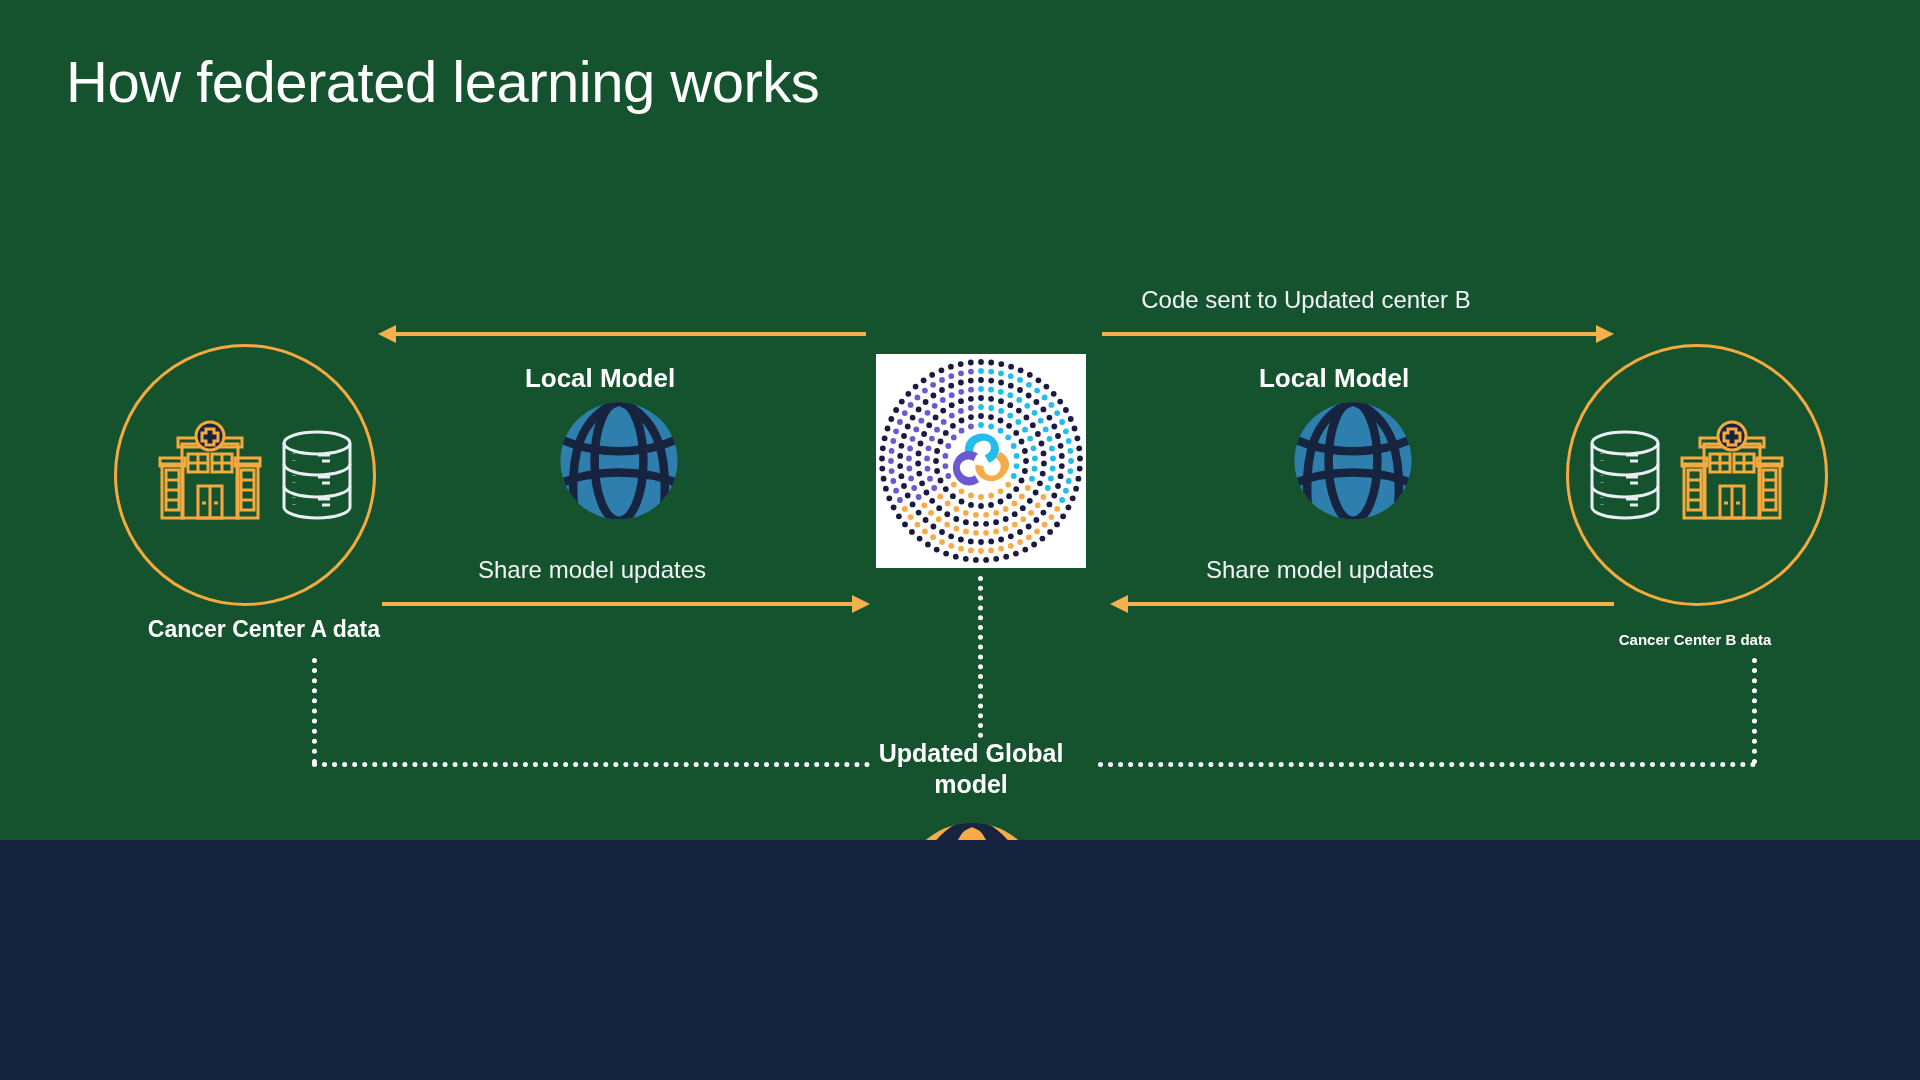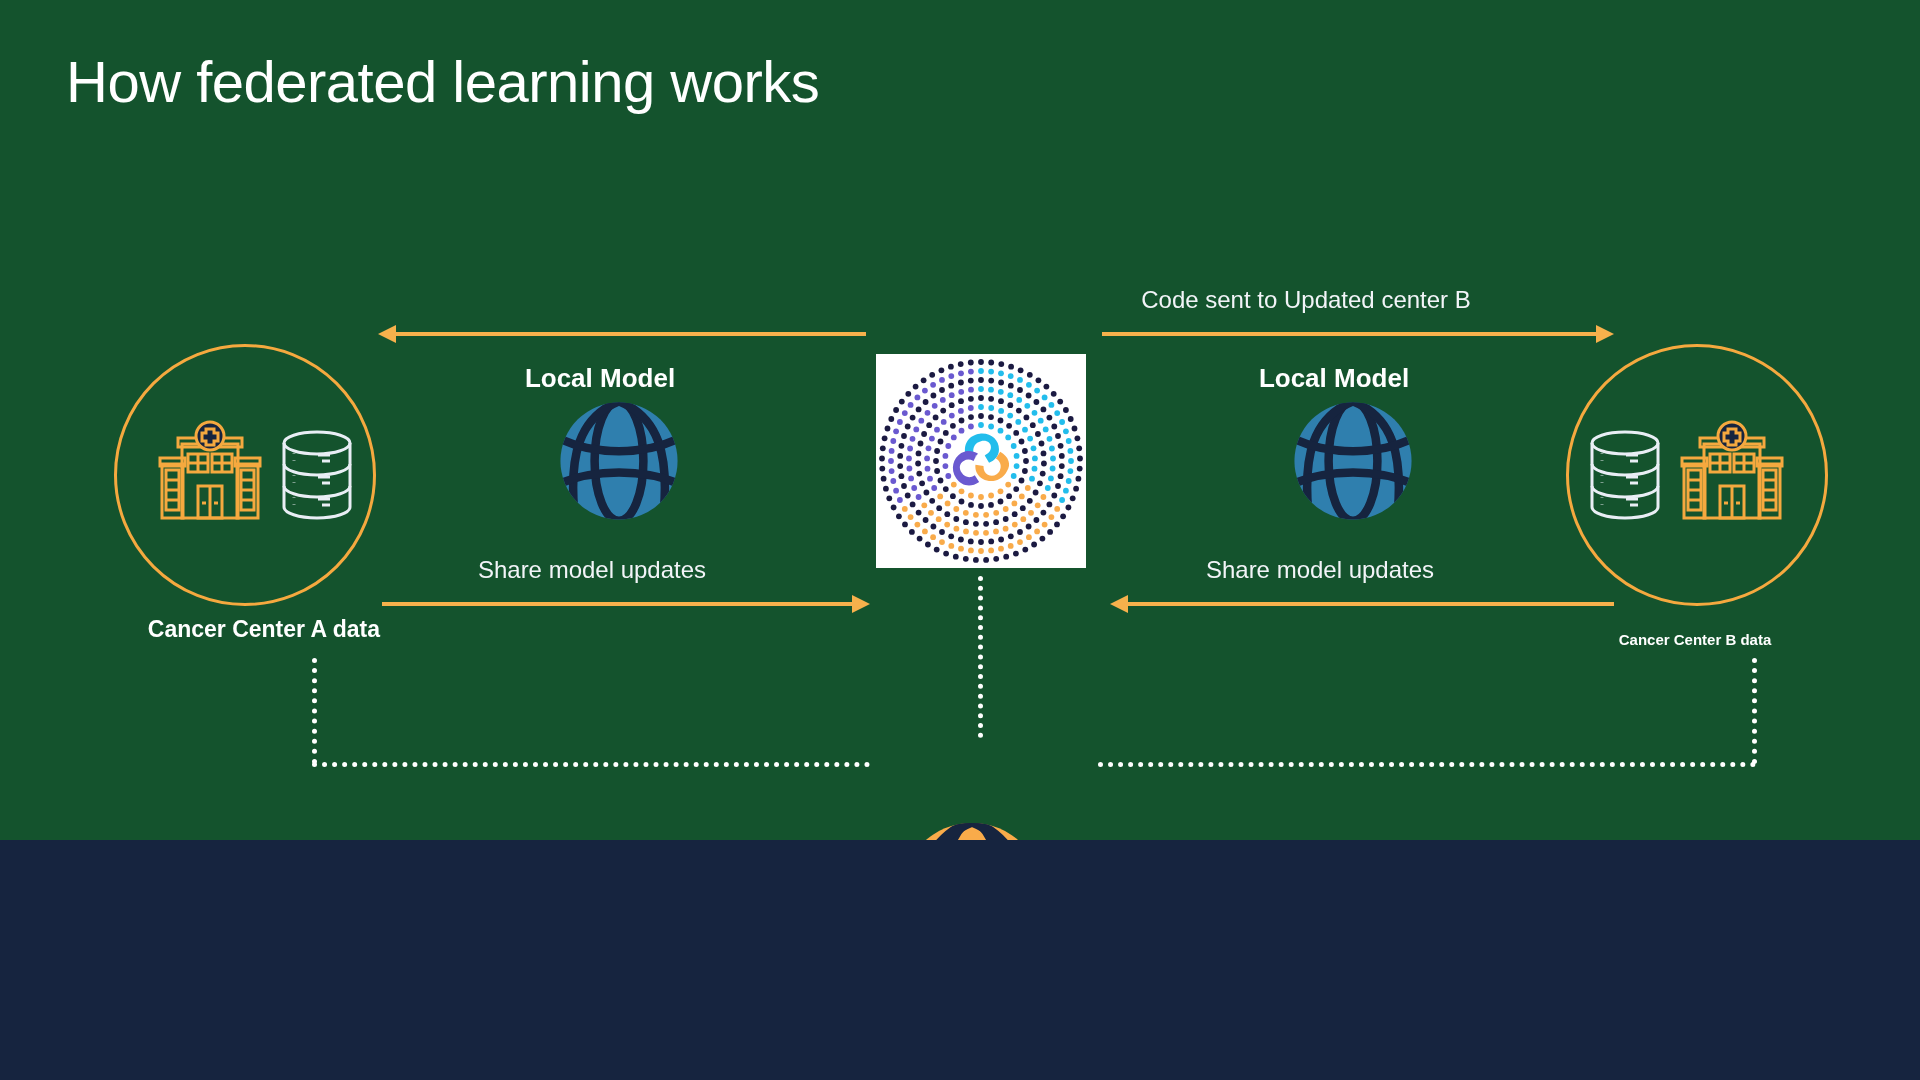--- a/index.html
+++ b/index.html
@@ -664,20 +664,21 @@
       <ellipse cx="50" cy="50" rx="20" ry="49"></ellipse>
       <path d="M 50,1 C 18,14 8,44 14,99"></path>
       <path d="M 50,1 C 82,14 92,44 86,99"></path>
       <path d="M -2,30 C 28,46 72,46 102,30"></path>
       <path d="M -2,70 C 28,56 72,56 102,70"></path>
     </g>
   </svg>
 
   <div id="center-a-label" class="abs bold-label">Cancer Center A data</div>
   <div id="center-b-label" class="abs bold-label">Cancer Center B data</div>
+  <div id="global-model-label" class="abs bold-label">Updated Global model</div>
 
   <div id="label-code-b" class="abs thin-label">Code sent to Updated center B</div>
   <div id="label-share-a" class="abs thin-label">Share  model updates</div>
   <div id="label-share-b" class="abs thin-label">Share  model updates</div>
 
   <div id="arrow-code-a" class="abs arrow">
     <svg width="488" height="24" viewBox="0 0 488 24">
       <line x1="14" y1="12" x2="488" y2="12" stroke="#f7b14c" stroke-width="4"></line>
       <path d="M 0,12 L 18,3 L 18,21 Z" fill="#f7b14c"></path>
     </svg>

